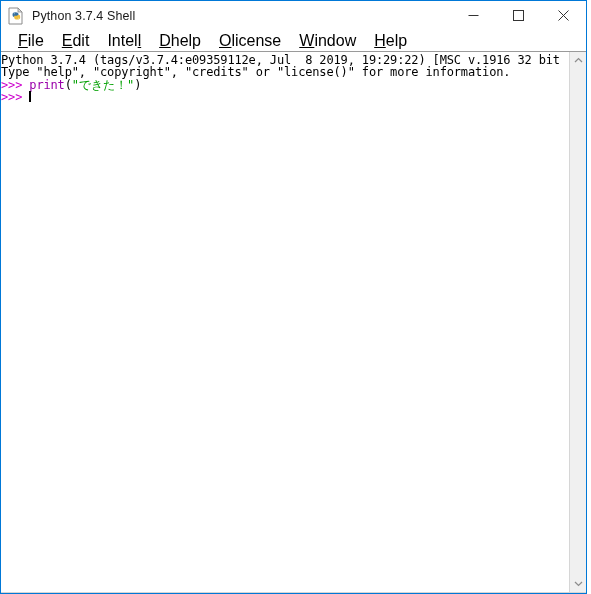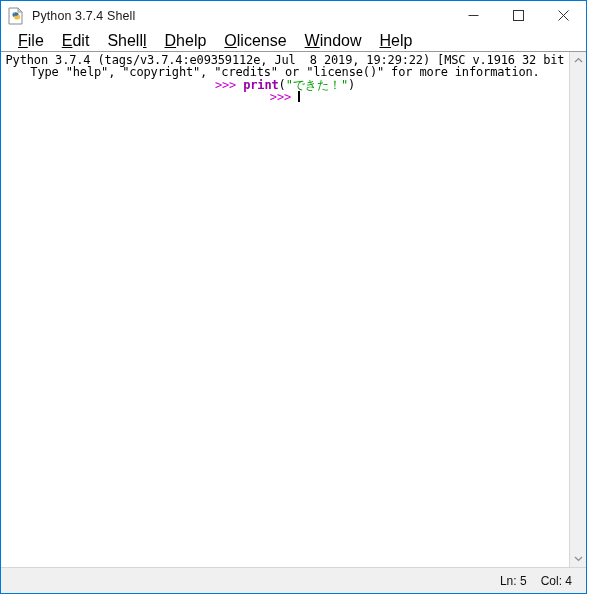--- a/index.html
+++ b/index.html
@@ -98,32 +98,31 @@
     border-bottom: 1px solid #d6d6d6;
     box-sizing: border-box;
     position: relative;
   }
   #console {
     flex: 1 1 auto;
     overflow: hidden;
     padding: 2px 0 0 0;
     background: #ffffff;
     box-sizing: border-box;
-    text-align: center;
   }
   .line {
     font-family: "DejaVu Sans Mono", "Liberation Mono", monospace;
     font-size: 12px;
     line-height: 12.4px;
     white-space: pre;
     color: #000000;
     letter-spacing: -0.15px;
   }
   .tok-prompt { color: #cc00cc; }
-  .tok-kw     { color: #9900aa; font-weight: bold; }
+  .tok-kw     { color: #9900aa; }
   .tok-str    { color: #00a000; }
   .tok-out    { color: #0000ee; }
   .tok-plain  { color: #000000; }
   .caret {
     display: inline-block;
     width: 2px;
     height: 11px;
     background: #000000;
     vertical-align: -1px;
   }
@@ -200,21 +199,21 @@
           <line x1="0.5" y1="0.5" x2="10.5" y2="10.5" stroke="#333333" stroke-width="1"></line>
           <line x1="10.5" y1="0.5" x2="0.5" y2="10.5" stroke="#333333" stroke-width="1"></line>
         </svg>
       </div>
     </div>
   </div>
 
   <div id="menubar">
       <div class="menu-item"><span class="mn">F</span><span>ile</span></div>
       <div class="menu-item"><span class="mn">E</span><span>dit</span></div>
-      <div class="menu-item"><span>Shell</span><span class="mn">l</span></div>
+      <div class="menu-item"><span>Intel</span><span class="mn">l</span></div>
       <div class="menu-item"><span class="mn">D</span><span>help</span></div>
       <div class="menu-item"><span class="mn">O</span><span>license</span></div>
       <div class="menu-item"><span class="mn">W</span><span>indow</span></div>
       <div class="menu-item"><span class="mn">H</span><span>elp</span></div>
     </div>
 
   <div id="text-region">
     <div id="console">
         <div class="line"><span class="tok-plain">Python 3.7.4 (tags/v3.7.4:e09359112e, Jul  8 2019, 19:29:22) [MSC v.1916 32 bit</span></div>
         <div class="line"><span class="tok-plain">Type "help", "copyright", "credits" or "license()" for more information.</span></div>
@@ -229,18 +228,14 @@
       </div>
       <div class="sb-track"></div>
       <div class="sb-arrow">
         <svg width="9" height="7" viewBox="0 0 9 7">
           <path d="M1 2 L4.5 5.4 L8 2" fill="none" stroke="#8d8d8d" stroke-width="1.3"></path>
         </svg>
       </div>
     </div>
   </div>
 
-  <div id="statusbar">
-    <span class="status-cell">Ln: 5</span>
-    <span class="status-cell">Col: 4</span>
-  </div>
 
 </div>
 
 </body></html>

